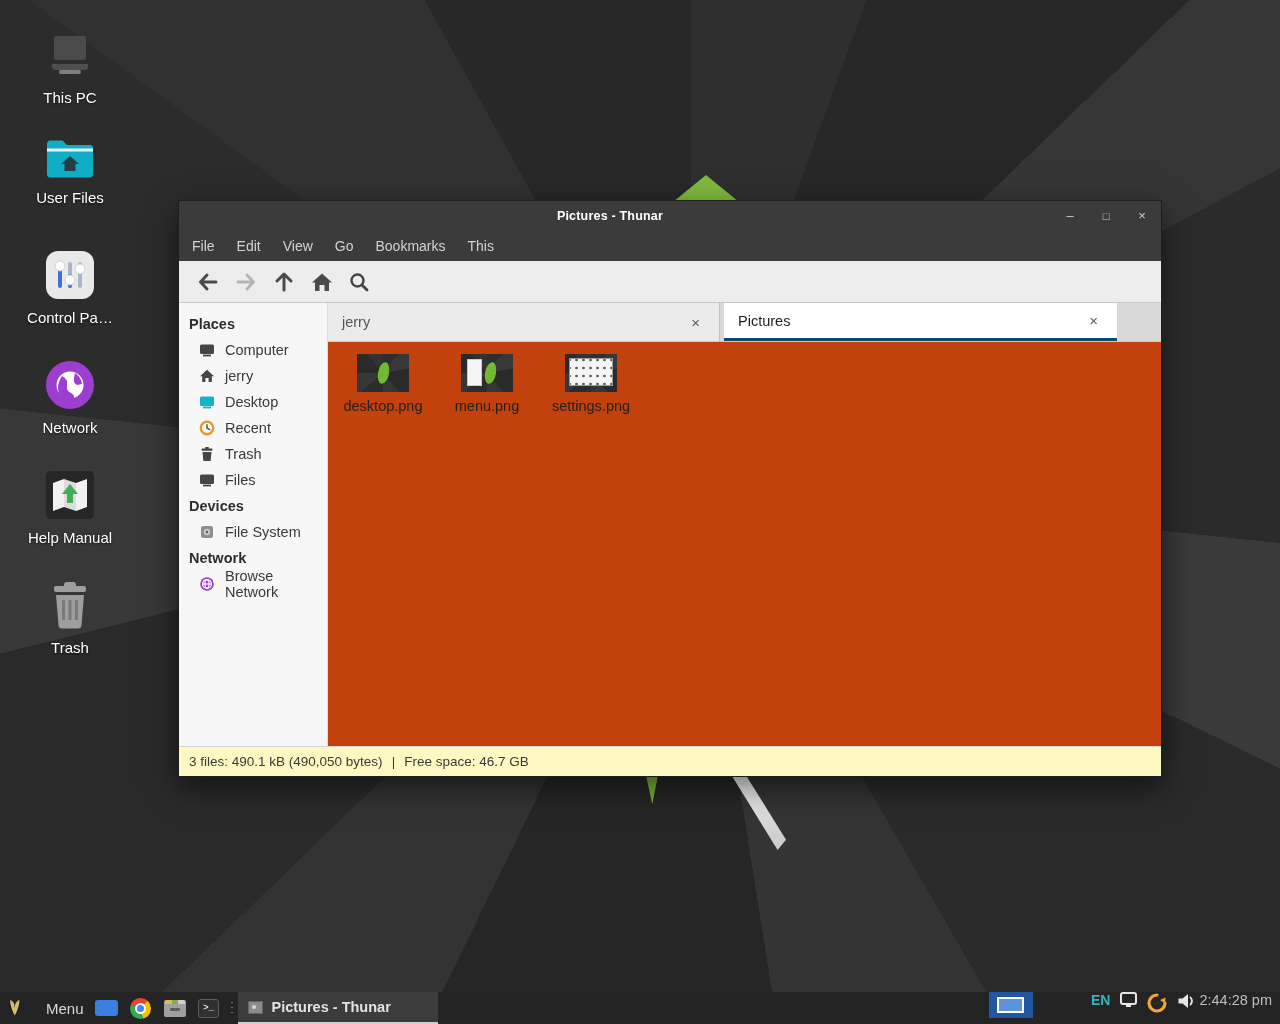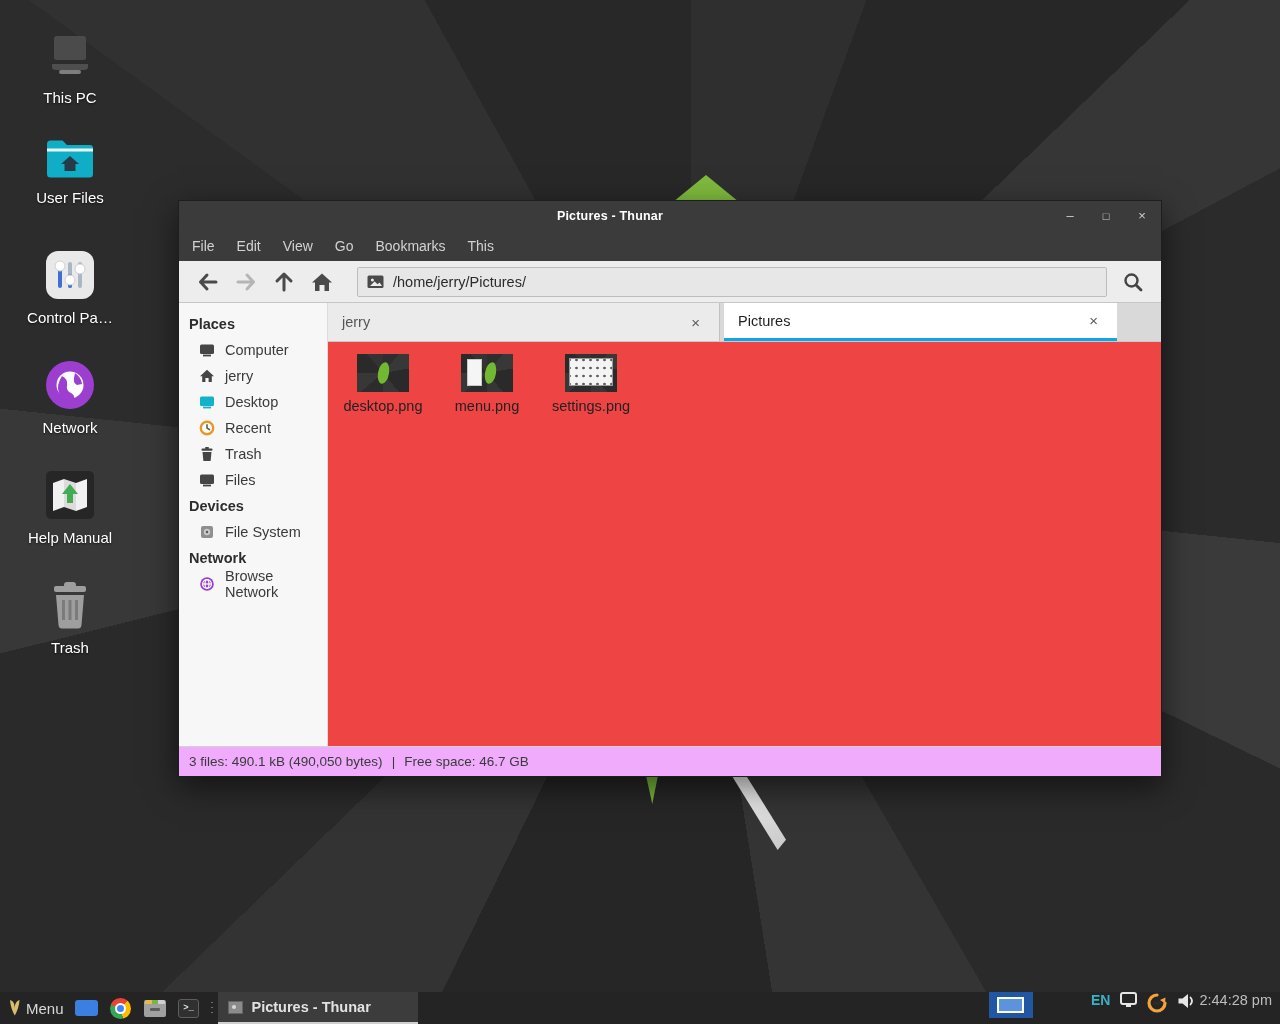--- a/index.html
+++ b/index.html
@@ -52,44 +52,44 @@
   .side-header { font-weight:bold; color:#2d2d2d; padding:5px 10px 5px 10px; }
   .side-item { display:flex; align-items:center; gap:10px; padding:4px 8px 4px 20px; height:26px; }
   .side-item svg { flex:none; }
 
   .main { flex:1; display:flex; flex-direction:column; min-width:0; }
   .tabbar { height:39px; flex:none; background:#d9d9d9; display:flex; border-bottom:1px solid #c9c9c9; }
   .tab { display:flex; align-items:center; padding:0 14px; font-size:14.5px; position:relative; }
   .tab .tlabel { color:#555; }
   .tab .tclose { margin-left:auto; color:#5c5c5c; font-size:15px; padding:2px 5px; }
   .tab.inactive { width:392px; background:#ebebeb; border-right:1px solid #c2c2c2; }
-  .tab.active { width:393px; background:#ffffff; border-bottom:3px solid #0ea5e9; margin-right:0; }
+  .tab.active { width:393px; background:#ffffff; border-bottom:3px solid #0c4a6e; margin-right:0; }
   .tab.active .tlabel { color:#1f1f1f; }
   .tab.inactive { margin-right:4px; }
 
-  .filegrid { flex:1; background:#ef4444; display:flex; align-items:flex-start; padding:12px 6px; gap:6px; overflow:hidden; }
+  .filegrid { flex:1; background:#c2410c; display:flex; align-items:flex-start; padding:12px 6px; gap:6px; overflow:hidden; }
   .fitem { width:98px; display:flex; flex-direction:column; align-items:center; gap:6px; }
   .thumb { width:52px; height:38px; position:relative; flex:none;
     background: conic-gradient(from 0deg at 50% 50%, #2e2e2e 0 40deg, #383838 40deg 80deg, #2a2a2a 80deg 140deg,
       #363636 140deg 180deg, #2c2c2c 180deg 230deg, #373737 230deg 270deg, #2a2a2a 270deg 320deg, #333 320deg 360deg); }
   .leaf { position:absolute; width:11px; height:22px; background:#72b832; border-radius:58% 42% 55% 45% / 52% 48% 52% 48%;
     top:8px; left:21px; transform:rotate(8deg); }
   .thumb.menu .panel { position:absolute; left:6px; top:5px; width:15px; height:27px; background:#f5f5f5; border:1px solid #c9c9c9; }
   .thumb.menu .leaf { left:24px; }
   .thumb.settings .swin { position:absolute; left:4px; top:4px; right:4px; bottom:6px; background:#f4f4f4; border:1px solid #9a9a9a;
     background-image: radial-gradient(#5e5e5e 1px, transparent 1.4px); background-size:7px 8px; background-position:3px 5px; }
   .fname { font-size:14.5px; color:#222; }
 
-  .statusbar { height:30px; flex:none; background:#f0abfc; border-top:1px solid #d2d2d2; display:flex; align-items:center;
+  .statusbar { height:30px; flex:none; background:#fef9c3; border-top:1px solid #d2d2d2; display:flex; align-items:center;
     padding:8px 10px; gap:9px; font-size:13.5px; color:#3b3b3b; }
 
   
   .taskbar { position:absolute; left:0; top:992px; width:1280px; height:32px; background:#242424;
     display:flex; align-items:center; }
-  .menu-btn { display:flex; align-items:center; gap:4px; padding:0 6px 0 6px; height:100%; }
+  .menu-btn { display:flex; align-items:center; gap:24px; padding:0 6px 0 6px; height:100%; }
   .menu-btn .mlabel { color:#d8d8d8; font-size:15px; }
   .tb-launcher { width:34px; height:100%; display:flex; align-items:center; justify-content:center; }
   .showdesk { width:23px; height:16px; background:#3b7fe0; border-radius:3px; }
   .chrome { width:21px; height:21px; border-radius:50%; position:relative;
     background:conic-gradient(from -70deg,#ea4335 0 115deg,#fbbc05 115deg 235deg,#34a853 235deg 360deg); }
   .chrome::before { content:""; position:absolute; inset:5px; background:#fff; border-radius:50%; }
   .chrome::after { content:""; position:absolute; inset:7px; background:#4285f4; border-radius:50%; }
   .drawer { width:22px; height:17px; background:#a0a0a0; border-radius:2px; position:relative; }
   .drawer::before { content:""; position:absolute; left:1px; right:1px; top:0; height:4px; border-radius:2px 2px 0 0;
     background:linear-gradient(90deg,#e0bd4e 0 34%,#7cb342 34% 67%,#cfcfcf 67%); }
@@ -232,28 +232,20 @@
     <div class="navbtn">
       <svg width="20" height="22" viewBox="0 0 20 22">
         <path d="M3 10 L10 3 L17 10 M10 3 V19" stroke="#4a4a4a" stroke-width="3" fill="none" stroke-linecap="round" stroke-linejoin="round"></path>
       </svg>
     </div>
     <div class="navbtn">
       <svg width="22" height="20" viewBox="0 0 22 20">
         <path d="M11 1.5 L21 10.5 H18 V19 H13.5 V13 H8.5 V19 H4 V10.5 H1 Z" fill="#4a4a4a"></path>
       </svg>
     </div>
-    <div class="pathbar">
-      <svg width="17" height="15" viewBox="0 0 17 15">
-        <rect x="0.5" y="1.5" width="16" height="12.5" rx="1.5" fill="#4a4a4a"></rect>
-        <circle cx="5.4" cy="6" r="1.5" fill="#eeeeee"></circle>
-        <path d="M3 12 L7.6 7.6 L10.6 10.2 L12.6 8.6 L15 12 Z" fill="#eeeeee"></path>
-      </svg>
-      <span class="pathtext">/home/jerry/Pictures/</span>
-    </div>
     <div class="searchbtn">
       <svg width="22" height="22" viewBox="0 0 22 22">
         <circle cx="9.5" cy="9.5" r="6" stroke="#444444" stroke-width="2.4" fill="none"></circle>
         <line x1="14" y1="14" x2="19" y2="19" stroke="#444444" stroke-width="2.8" stroke-linecap="round"></line>
       </svg>
     </div>
   </div>
 
   <div class="content">
     <div class="sidebar">

